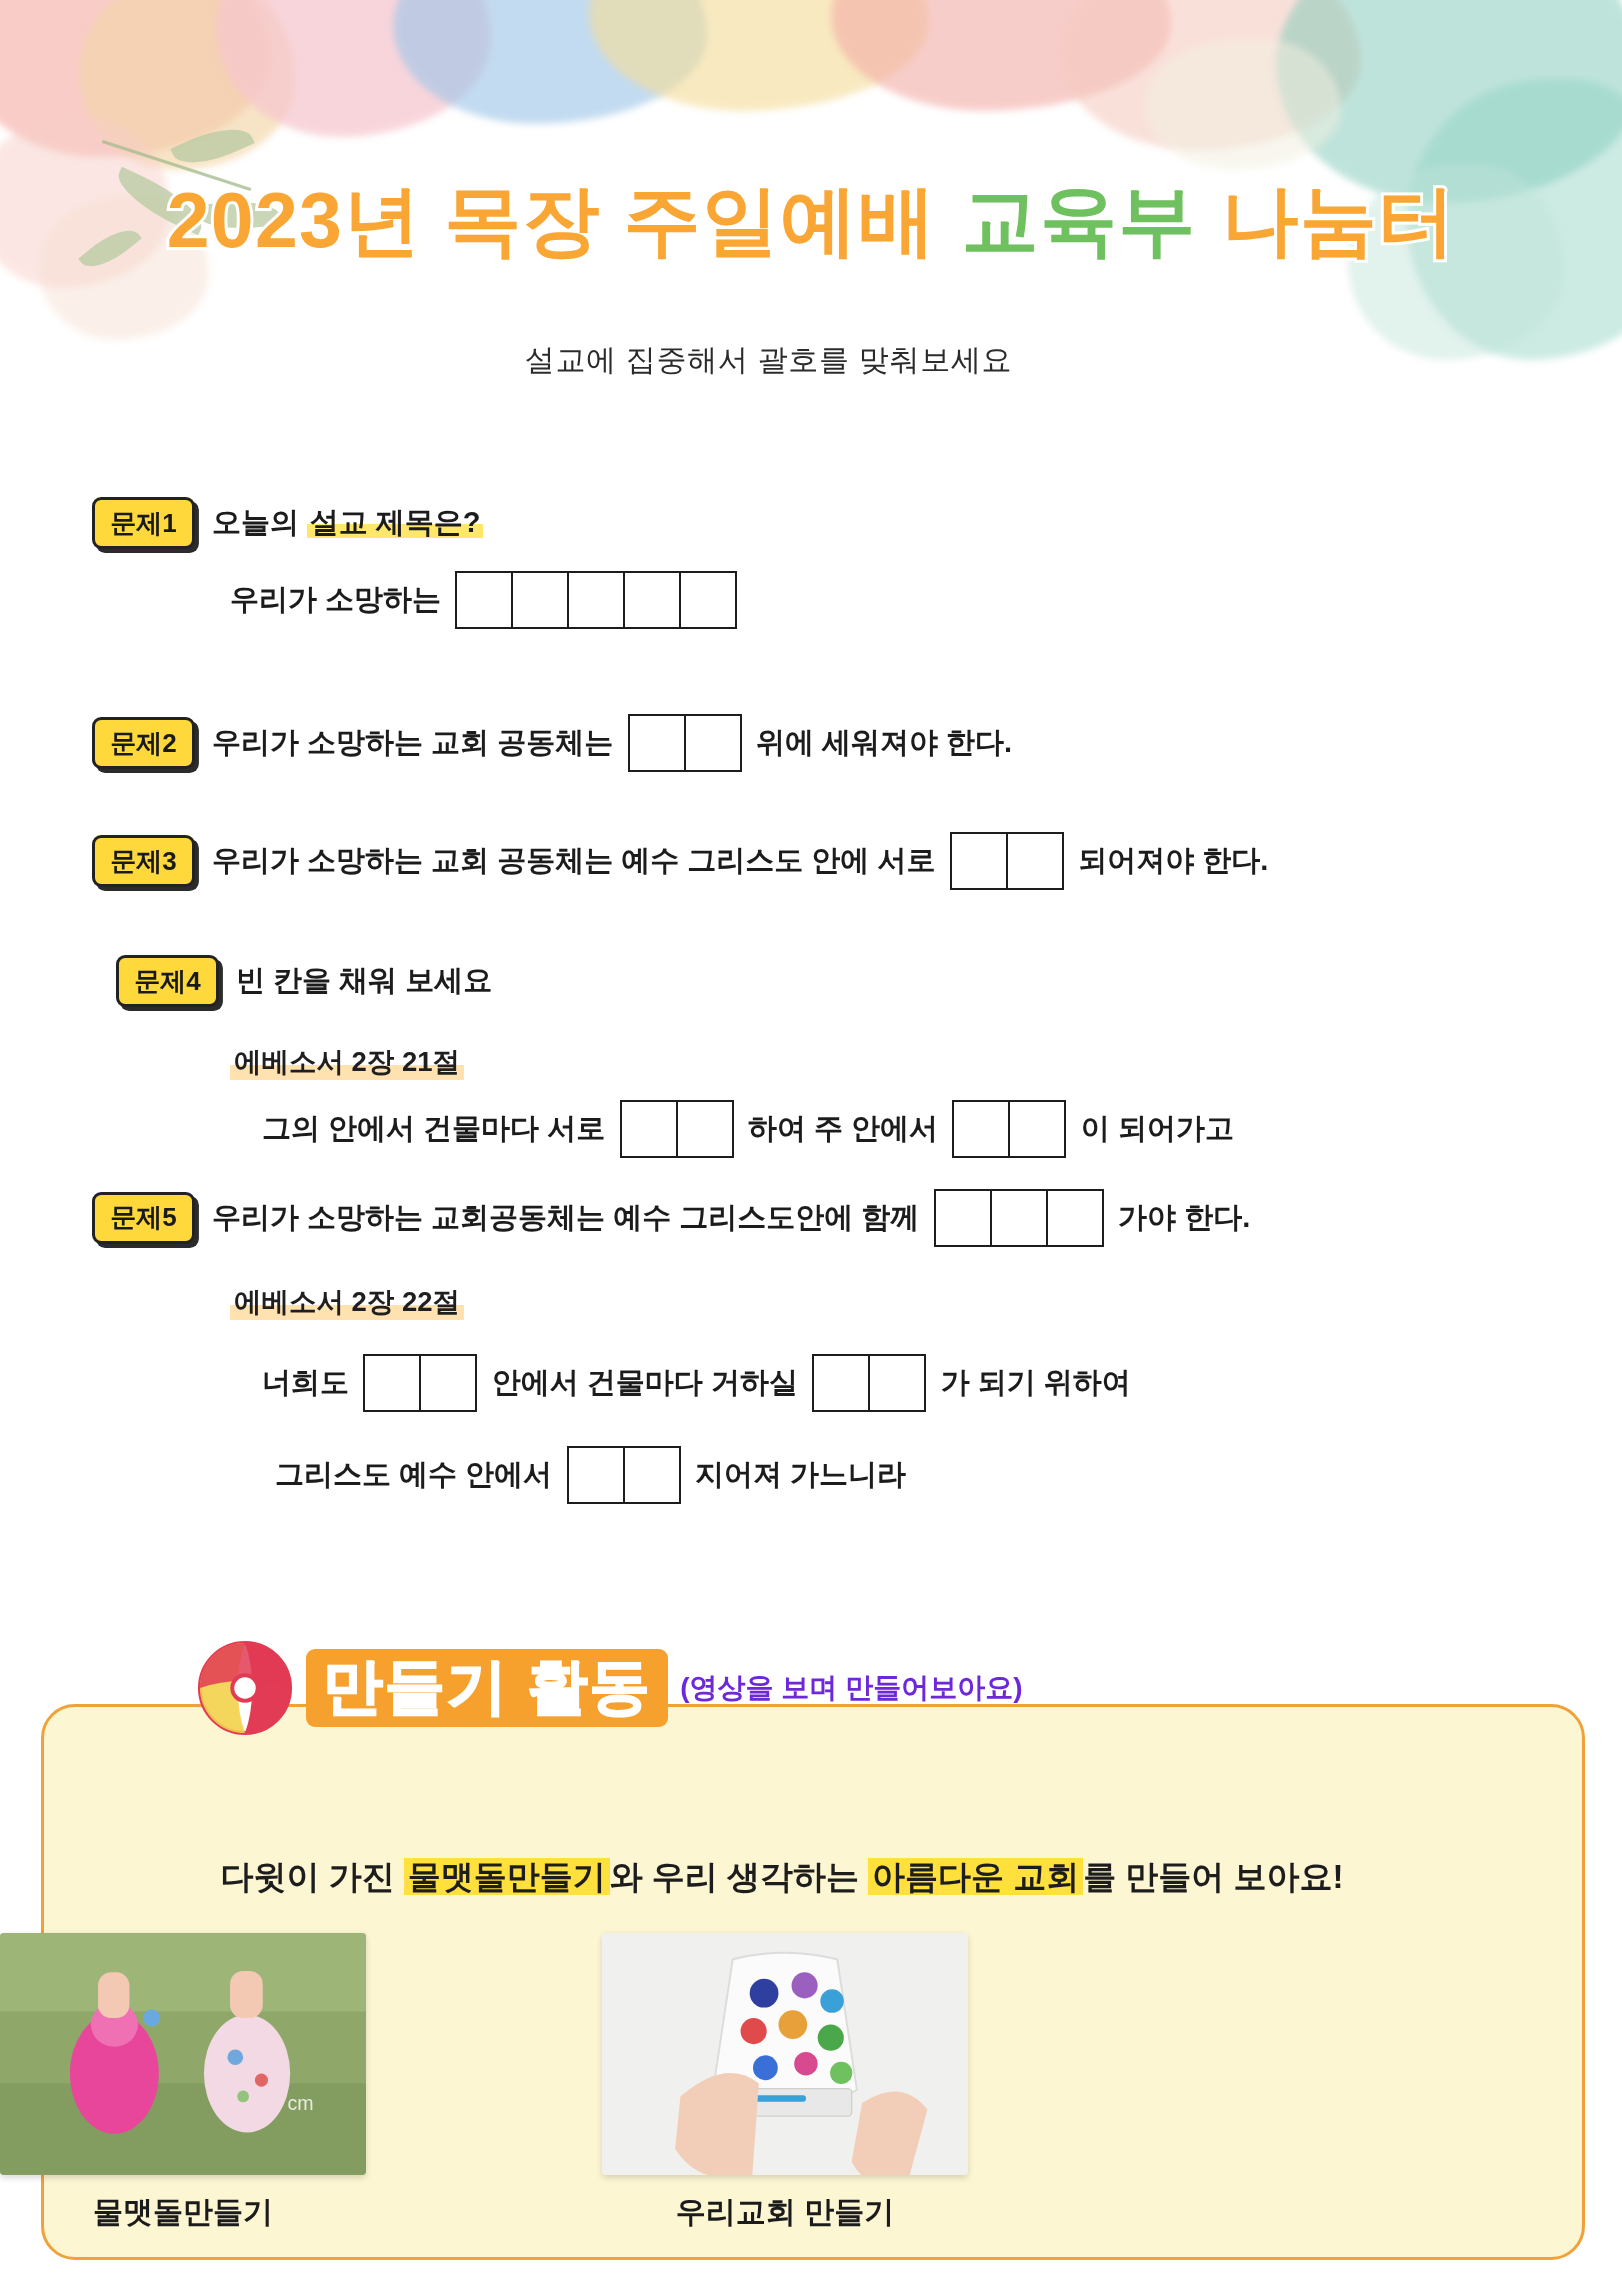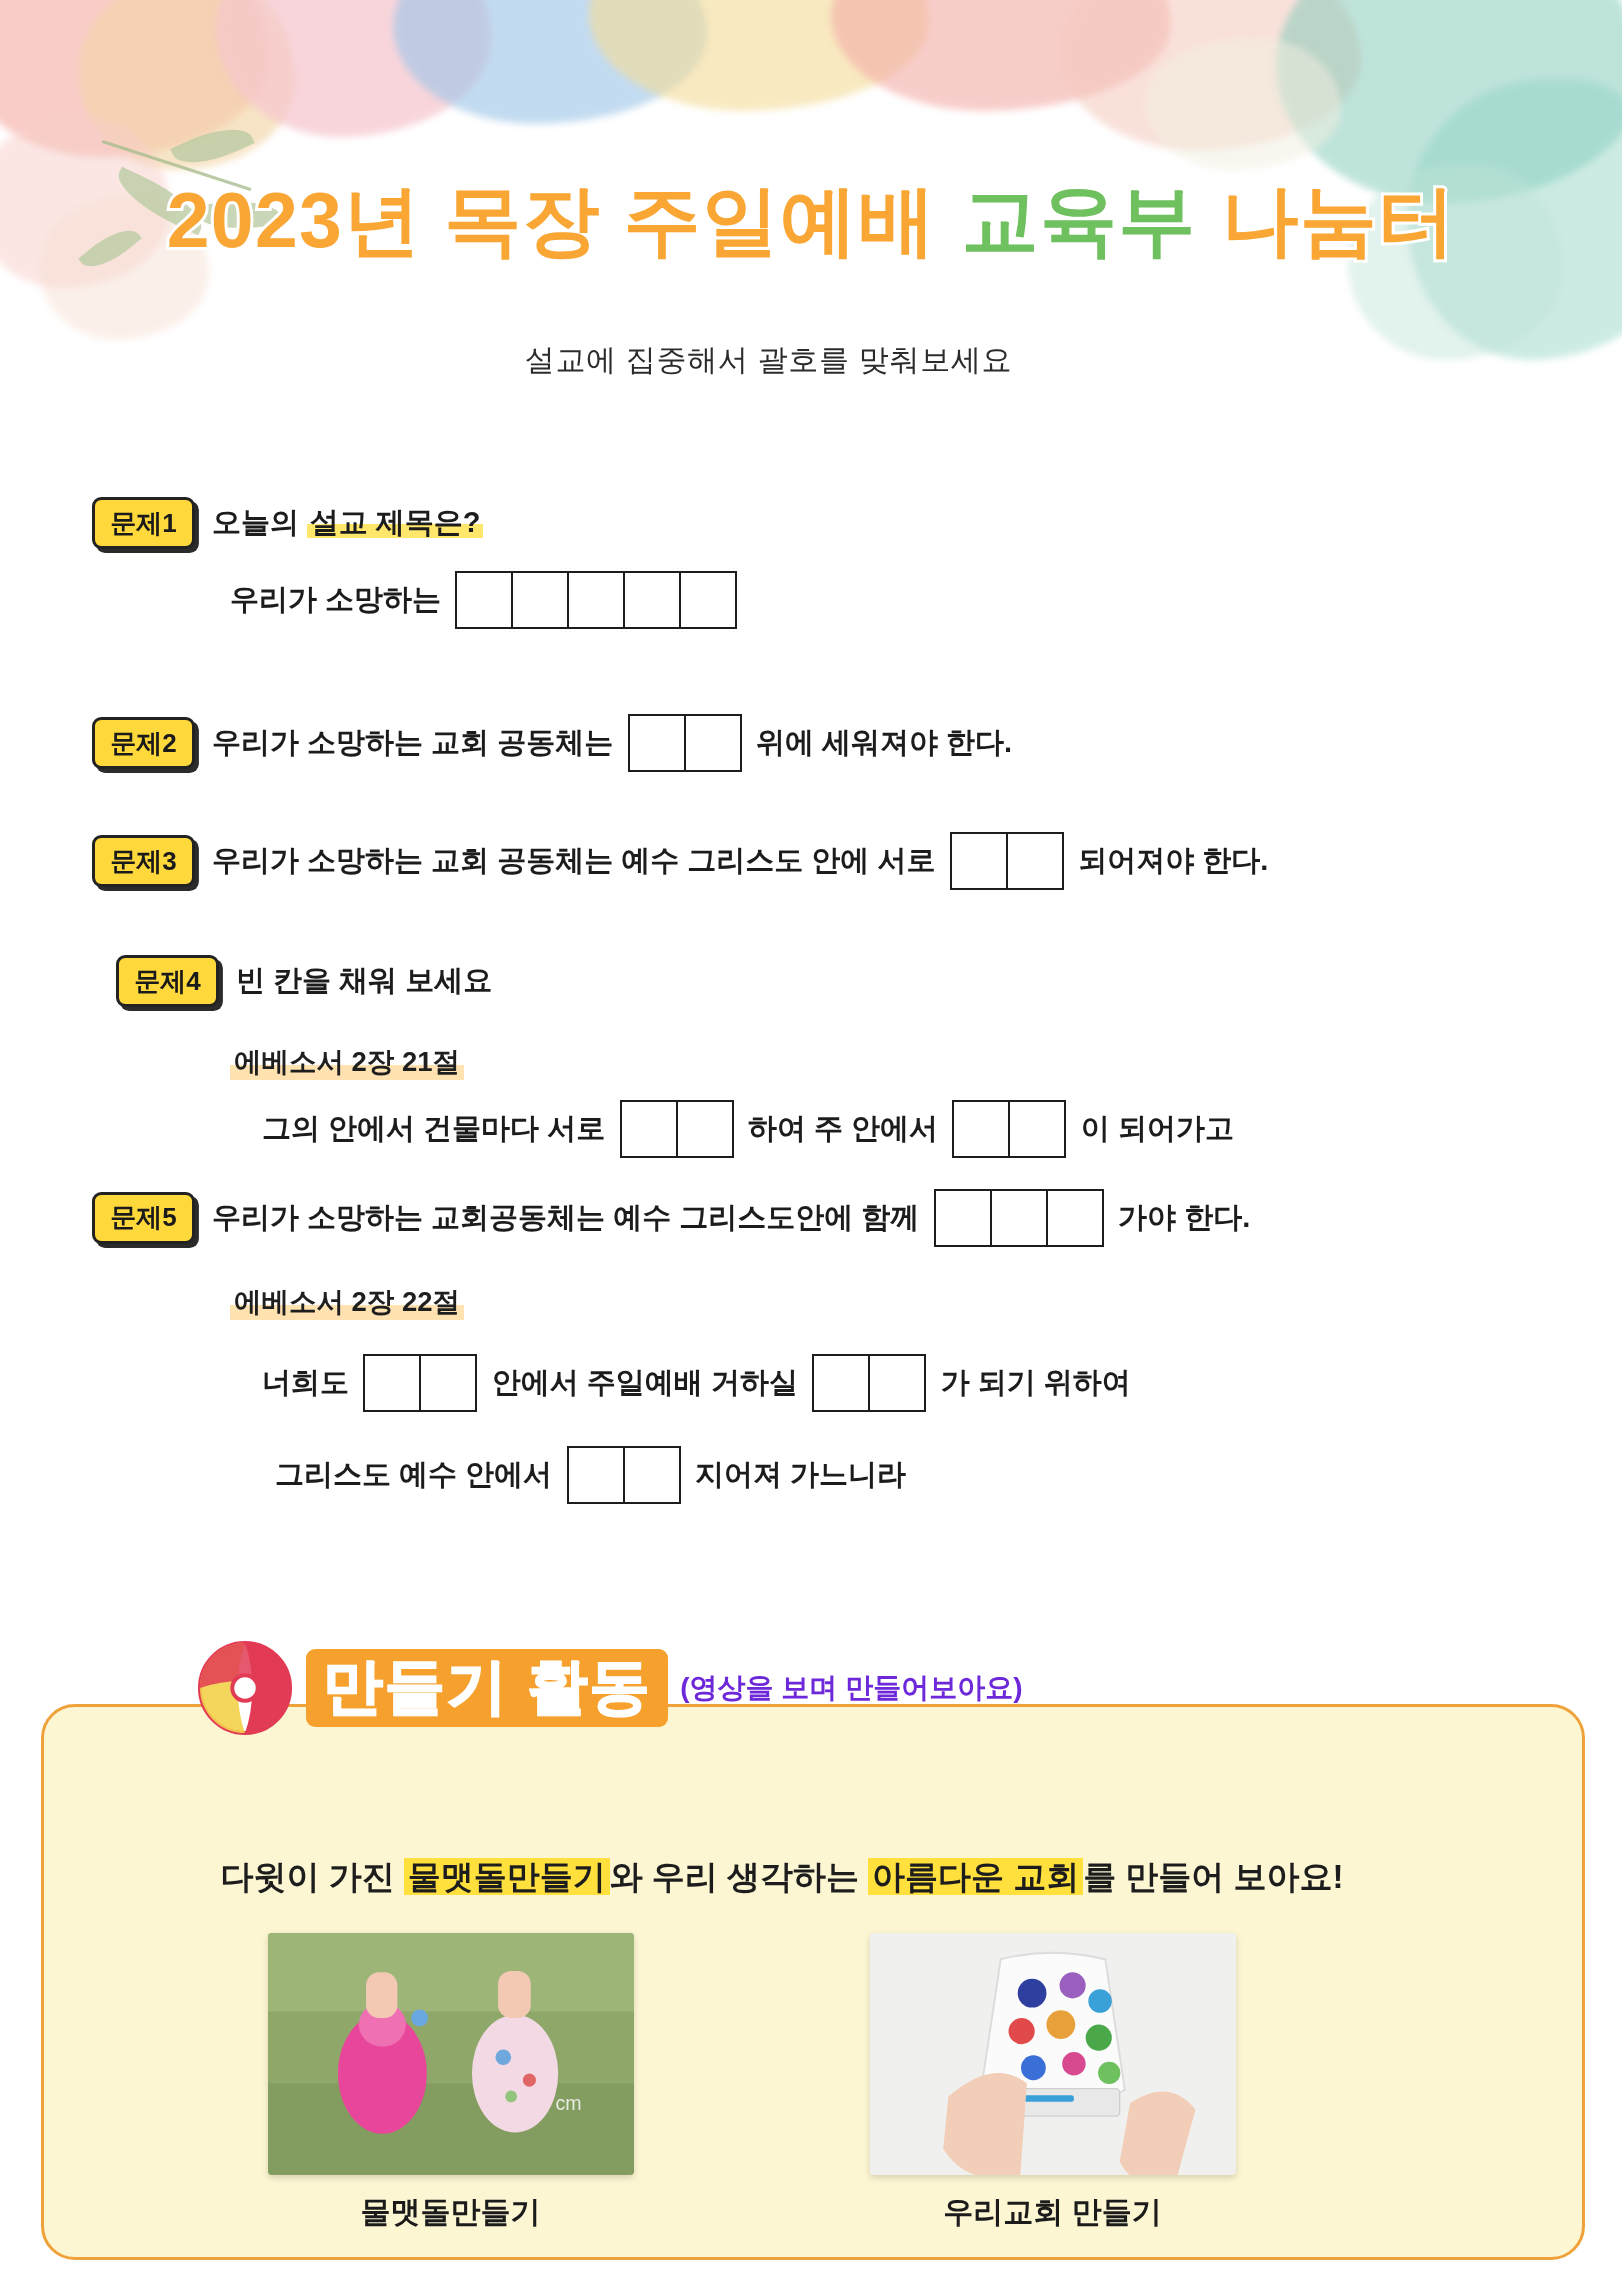--- a/index.html
+++ b/index.html
@@ -183,21 +183,21 @@
     top: 216px; left: 0; width: 1564px;
     text-align:center;
     font-size: 33px;
     font-weight: 800;
     color:#1d1d1d;
   }
   .hl-y { background:#ffe03d; padding: 0 3.9px; }
   .photos {
     position:absolute;
     top: 294px; left: 0; width: 1503px;
-    display:flex; justify-content:center; gap: 236px;
+    display:flex; gap: 236px;
   }
   .photo-item { text-align:center; }
   .photo {
     width: 366px; height: 242px;
     border-radius: 3.9px;
     overflow:hidden;
     position: relative;
     box-shadow: 0 2.6px 6.5px rgba(0,0,0,.15);
   }
   .photo-cap {
@@ -310,21 +310,21 @@
   </div>
   <div class="row" style="margin-left:230px; margin-top:37px;">
     <span class="verse">에베소서 2장 22절</span>
   </div>
   <div class="row" style="margin-left:262px; margin-top:34px;">
     <span class="q-text">너희도</span>
     <span class="boxes">
       <span class="cell"></span>
       <span class="cell"></span>
     </span>
-    <span class="q-text">안에서 주일예배 거하실</span>
+    <span class="q-text">안에서 건물마다 거하실</span>
     <span class="boxes">
       <span class="cell"></span>
       <span class="cell"></span>
     </span>
     <span class="q-text">가 되기 위하여</span>
   </div>
   <div class="row" style="margin-left:275px; margin-top:34px;">
     <span class="q-text">그리스도 예수 안에서</span>
     <span class="boxes">
       <span class="cell"></span>

